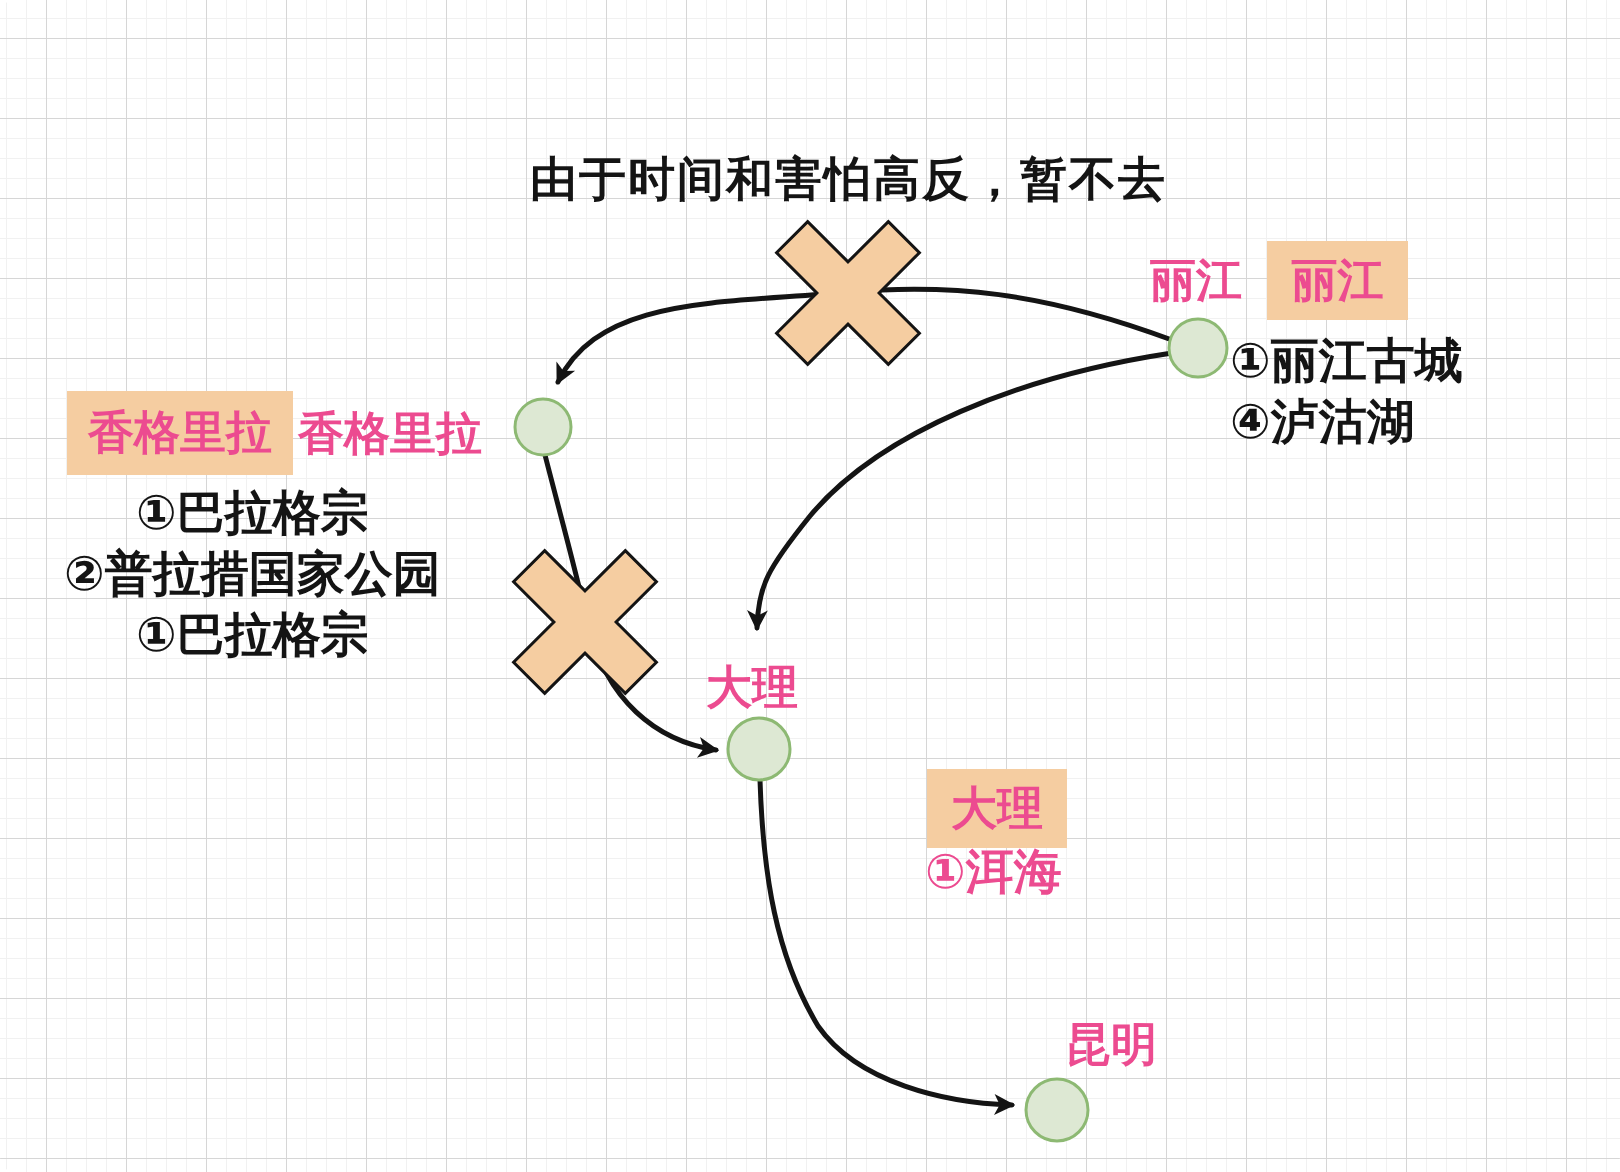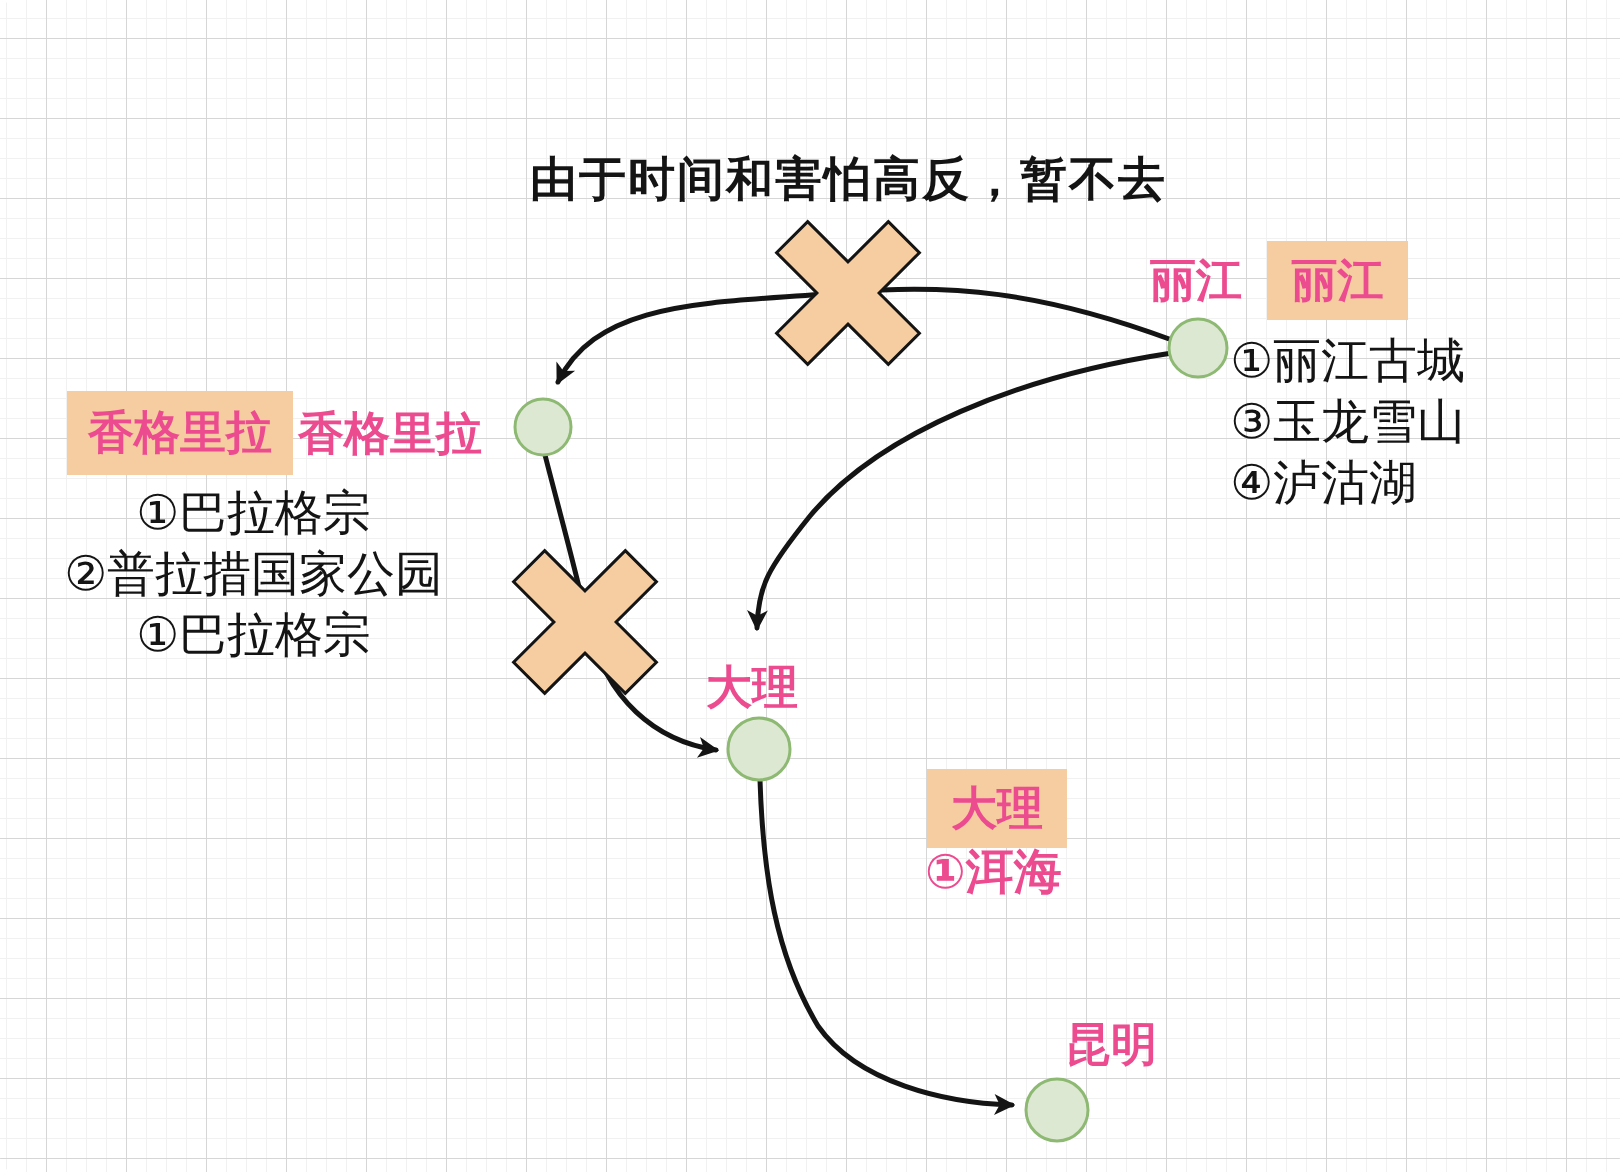--- a/index.html
+++ b/index.html
@@ -20,21 +20,21 @@
   }
   svg.diagram{position:absolute;left:0;top:0;}
   .txt{position:absolute;white-space:nowrap;font-weight:500;color:#111;}
   .title{font-size:47px;letter-spacing:2px;font-weight:600;}
   .citylabel{font-size:46px;font-weight:600;}
   .tagbox{
     position:absolute;display:flex;align-items:center;justify-content:center;
   }
   .tagbox .tagtext{font-size:46px;font-weight:600;white-space:nowrap;}
   .list{position:absolute;}
-  .list .item{font-size:48px;line-height:61px;white-space:nowrap;font-weight:400;}
+  .list .item{font-size:48px;line-height:61px;white-space:nowrap;font-weight:700;}
   .list.black .item{color:#141414;}
   .list.pink .item{font-weight:600;}
 </style>
 </head>
 <body>
 
 <div class="canvas">
 
   <svg class="diagram" width="1620" height="1172" viewBox="0 0 1620 1172">
     <defs>
@@ -62,21 +62,20 @@
   </svg>
 
   <div class="txt title" style="left: 530px; top: 148px; color: rgb(20, 20, 20);">由于时间和害怕高反，暂不去</div>
 
   <div class="txt citylabel" style="left: 1150px; top: 250px; color: rgb(236, 75, 144);">丽江</div>
   <div class="tagbox" style="left: 1267px; top: 241px; width: 141px; height: 79px; background-color: rgb(245, 205, 161);">
     <span class="tagtext" style="color: rgb(236, 75, 144);">丽江</span>
   </div>
   <div class="list black" style="left:1230px;top:330px;">
     <div class="item">①丽江古城</div>
-    <div class="item">③玉龙雪山</div>
     <div class="item">④泸沽湖</div>
   </div>
 
   <div class="tagbox" style="left: 67px; top: 391px; width: 226px; height: 84px; background-color: rgb(245, 205, 161);">
     <span class="tagtext" style="color: rgb(236, 75, 144);">香格里拉</span>
   </div>
   <div class="txt citylabel" style="left: 298px; top: 403px; color: rgb(236, 75, 144);">香格里拉</div>
   <div class="list black" style="left:64px;top:482px;text-align:center;">
     <div class="item">①巴拉格宗</div>
     <div class="item">②普拉措国家公园</div>

